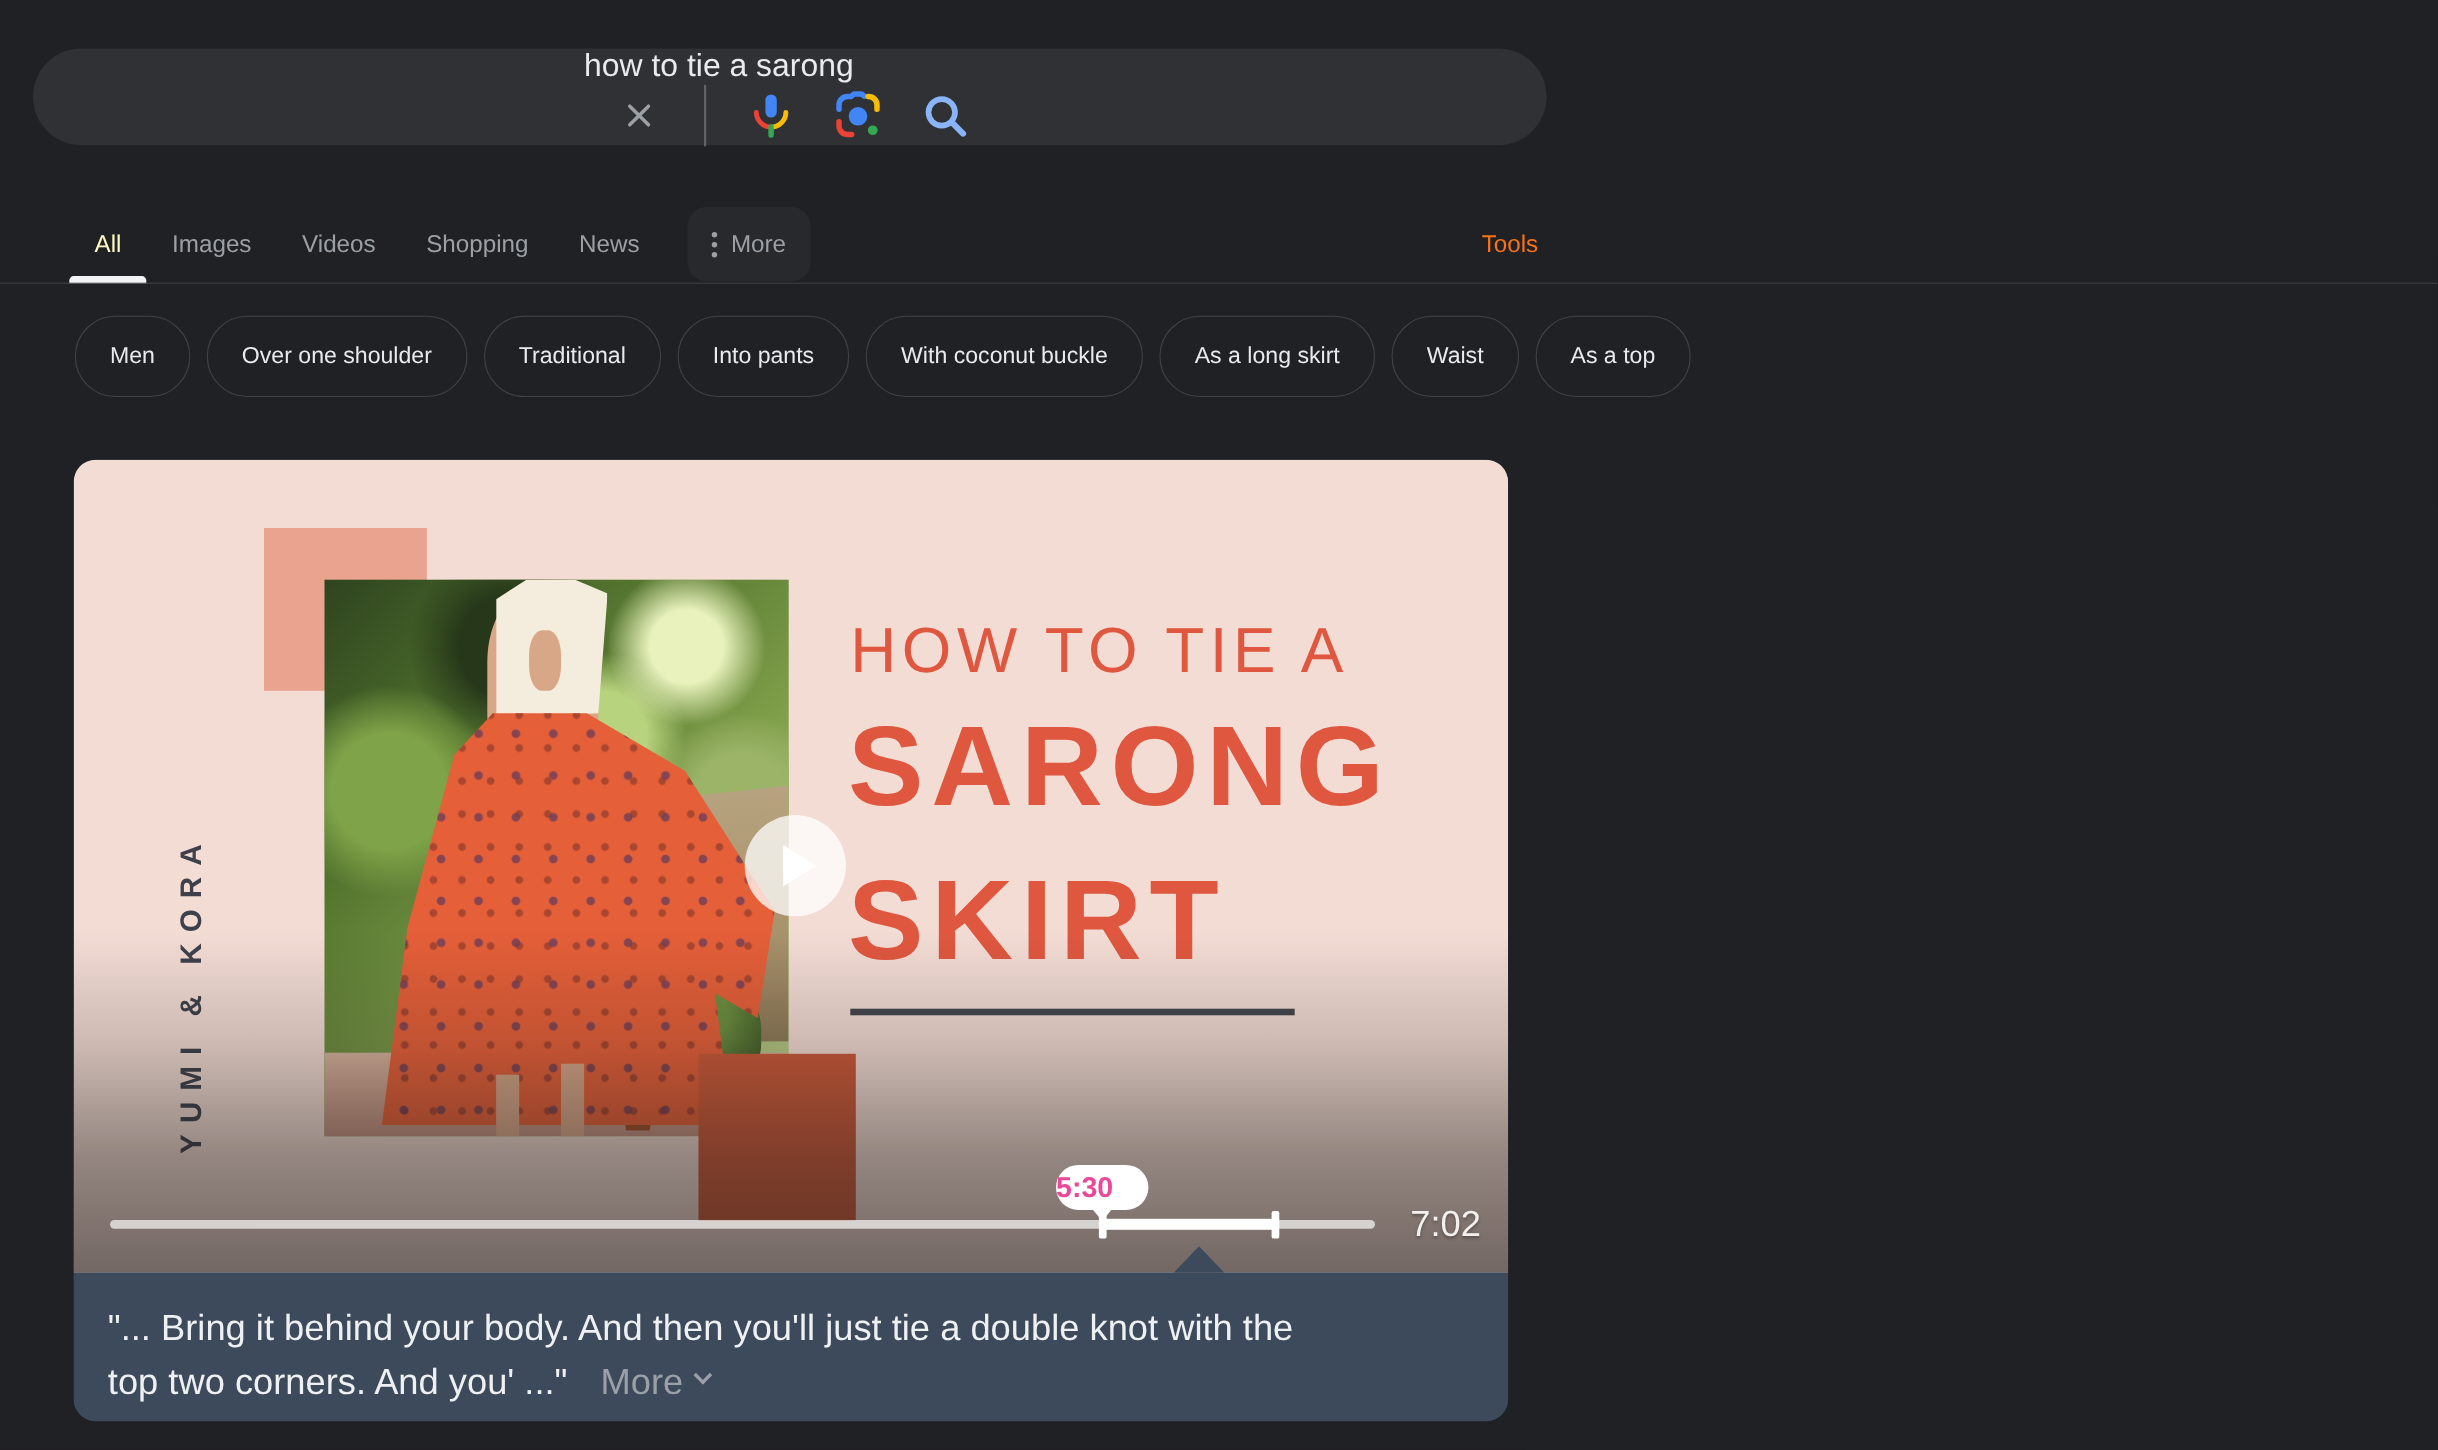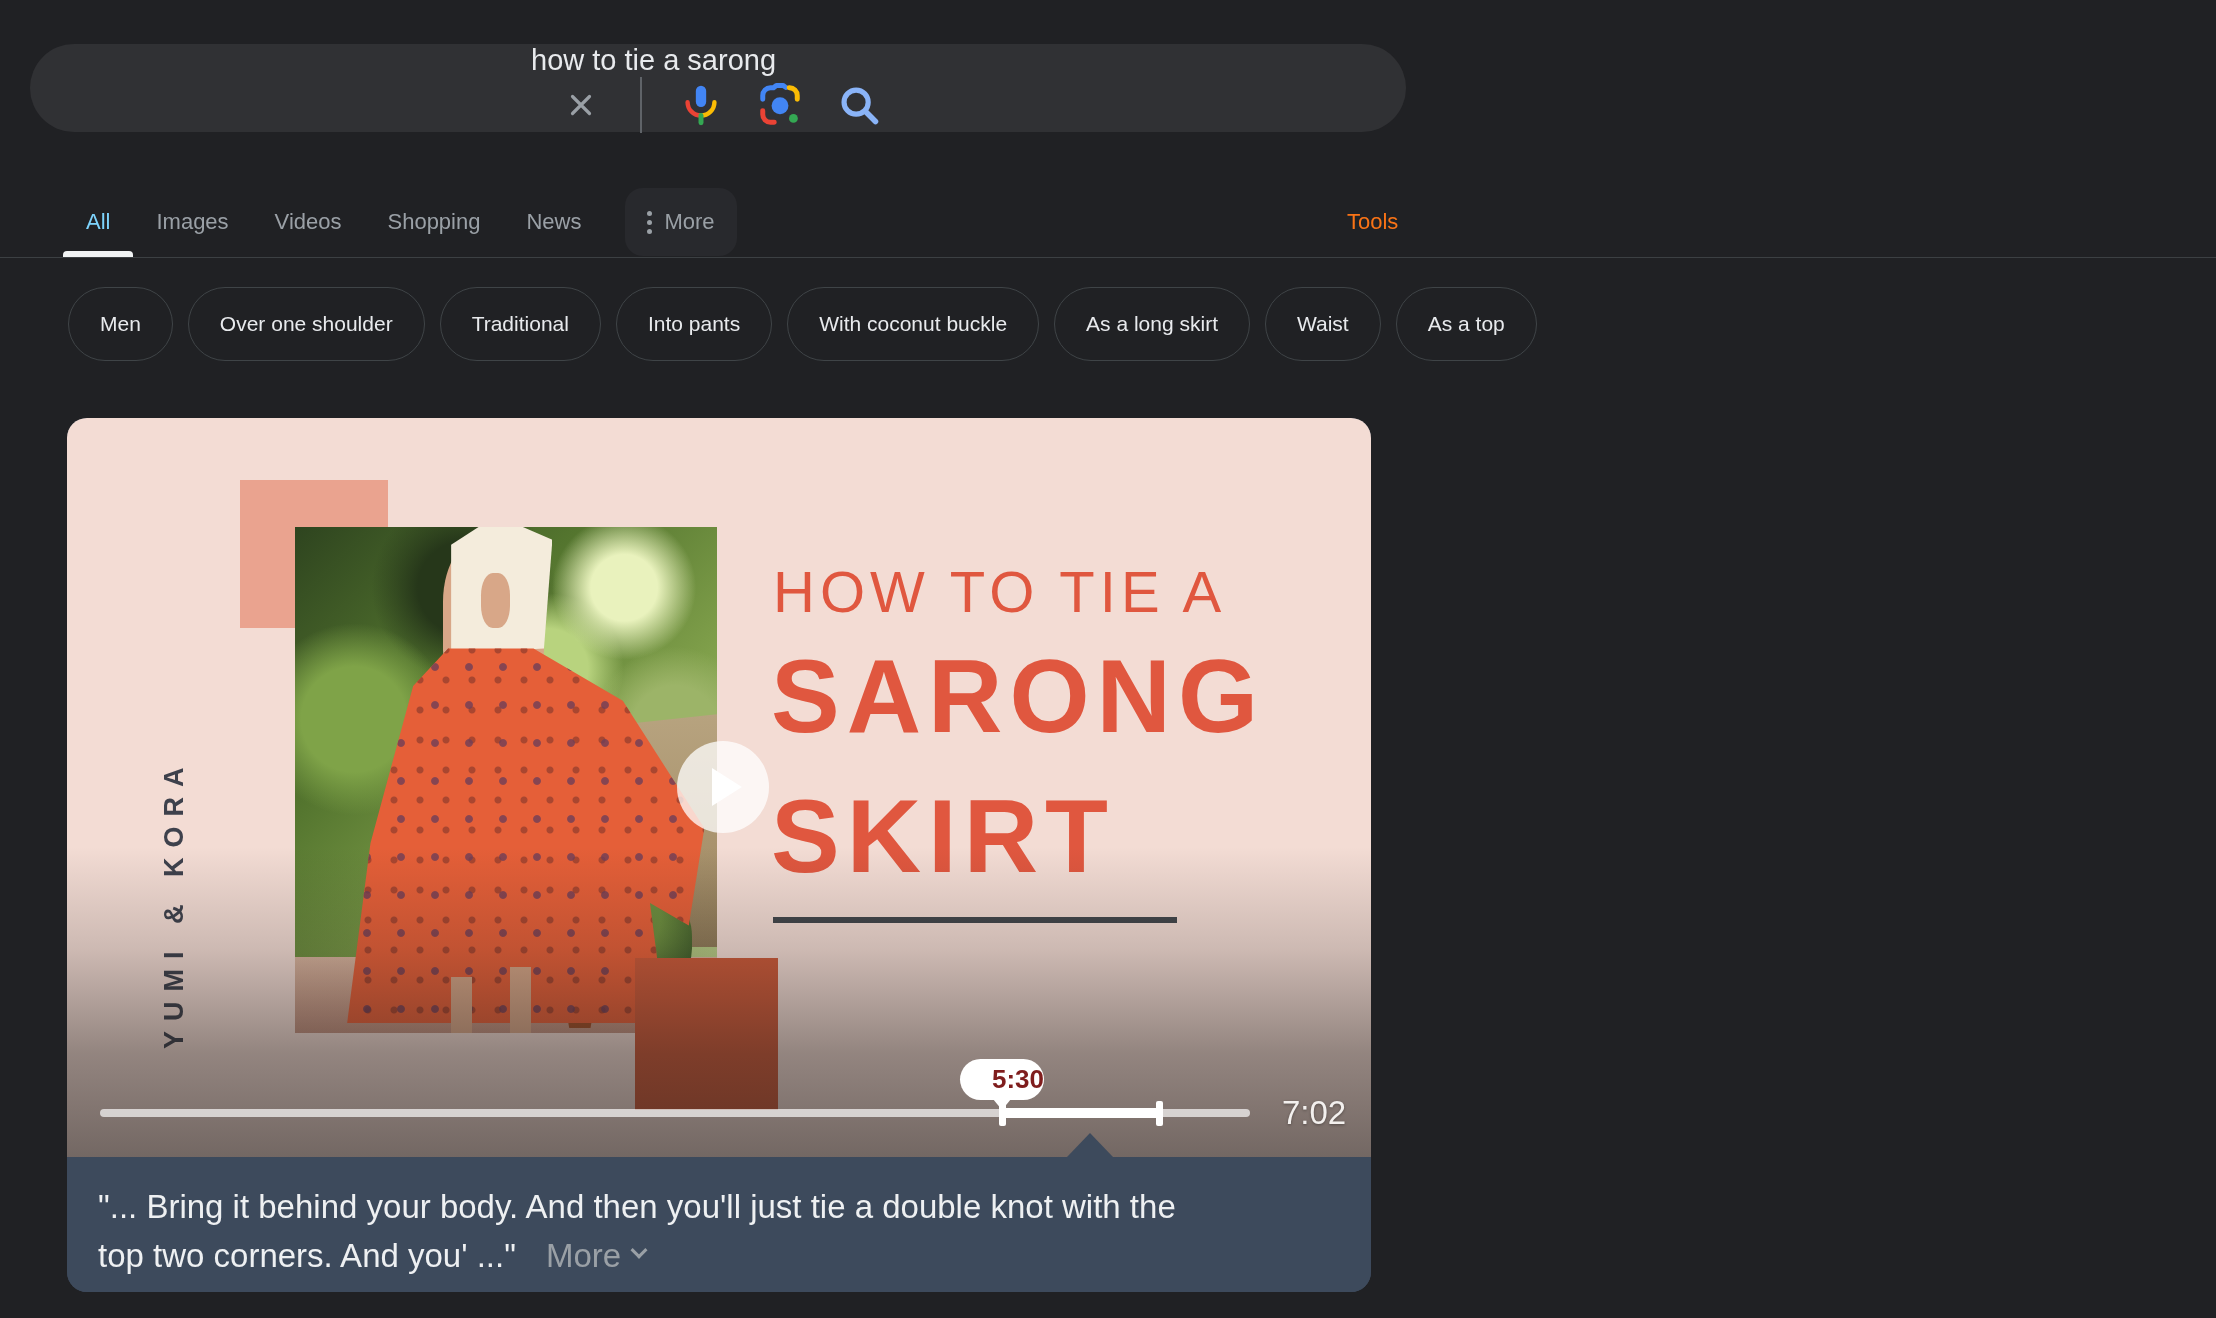--- a/index.html
+++ b/index.html
@@ -16,21 +16,21 @@
   .sb-icons { display:flex; align-items:center; gap:27px; }
   .sb-btn { width:52px; height:52px; display:flex; align-items:center; justify-content:center;
             cursor:pointer; background:none; border:none; }
   .sb-divider { width:2px; height:56px; background:#5f6368; margin:0 6px; }
 
   
   .tabs-row { left:0; top:186px; width:2216px; height:72px; display:flex; align-items:center;
               padding-left:86px; gap:46px; }
   .tab { position:relative; height:72px; display:flex; align-items:center; gap:12px;
          color:#9aa0a6; font-size:22px; cursor:pointer; }
-  .tab.active { color:#7dd3fc; }
+  .tab.active { color:#fef9c3; }
   .tab.active::after { content:""; position:absolute; left:50%; transform:translateX(-50%);
                        bottom:0px; width:70px; height:7px; background:#f1f3f4; border-radius:4px 4px 0 0; }
   .tab.more-tab { background:#28292d; border-radius:18px; height:68px; padding:0 22px; margin-left:-2px; }
   .dots-icon { display:flex; flex-direction:column; gap:4px; }
   .dots-icon i { width:5px; height:5px; border-radius:50%; background:#9aa0a6; }
   .tools-btn { position:absolute; left:1347px; top:0; height:72px; display:flex; align-items:center;
                color:#f97316; font-size:22px; cursor:pointer; }
   .tabs-divider { left:0; top:257px; width:2216px; height:1px; background:#3c4043; }
 
   
@@ -106,22 +106,22 @@
   .play-triangle { width:0; height:0; border-left:30px solid #ffffff; border-top:19px solid transparent;
                    border-bottom:19px solid transparent; margin-left:8px; }
 
   
   .progress-track { position:absolute; left:33px; top:691px; width:1150px; height:8px;
                     background:rgba(255,255,255,0.68); border-radius:4px; cursor:pointer; }
   .progress-segment { position:absolute; left:935px; top:690px; width:160px; height:10px; background:#ffffff; }
   .seg-tick-start { position:absolute; left:932px; top:683px; width:7px; height:25px; background:#ffffff; border-radius:2px; }
   .seg-tick-end { position:absolute; left:1089px; top:683px; width:7px; height:25px; background:#ffffff; border-radius:2px; }
   .time-bubble { position:absolute; left:893px; top:641px; width:84px; height:41px; background:#ffffff;
-                 border-radius:21px; display:flex; align-items:center; justify-content:flex-end;
-                 color:#7f1d1d; font-size:26px; font-weight:bold; }
+                 border-radius:21px; display:flex; align-items:center; justify-content:flex-start;
+                 color:#ec4899; font-size:26px; font-weight:bold; }
   .bubble-tail { position:absolute; left:926px; top:681px; width:0; height:0;
                  border-left:9px solid transparent; border-right:9px solid transparent;
                  border-top:11px solid #ffffff; }
   .duration { position:absolute; left:1215px; top:676px; color:#f3f0ee; font-size:33px;
               text-shadow:0 1px 3px rgba(0,0,0,0.35); }
   .caption-notch { position:absolute; left:1000px; top:715px; width:0; height:0;
                    border-left:23px solid transparent; border-right:23px solid transparent;
                    border-bottom:24px solid #3d4a5c; }
 
   

